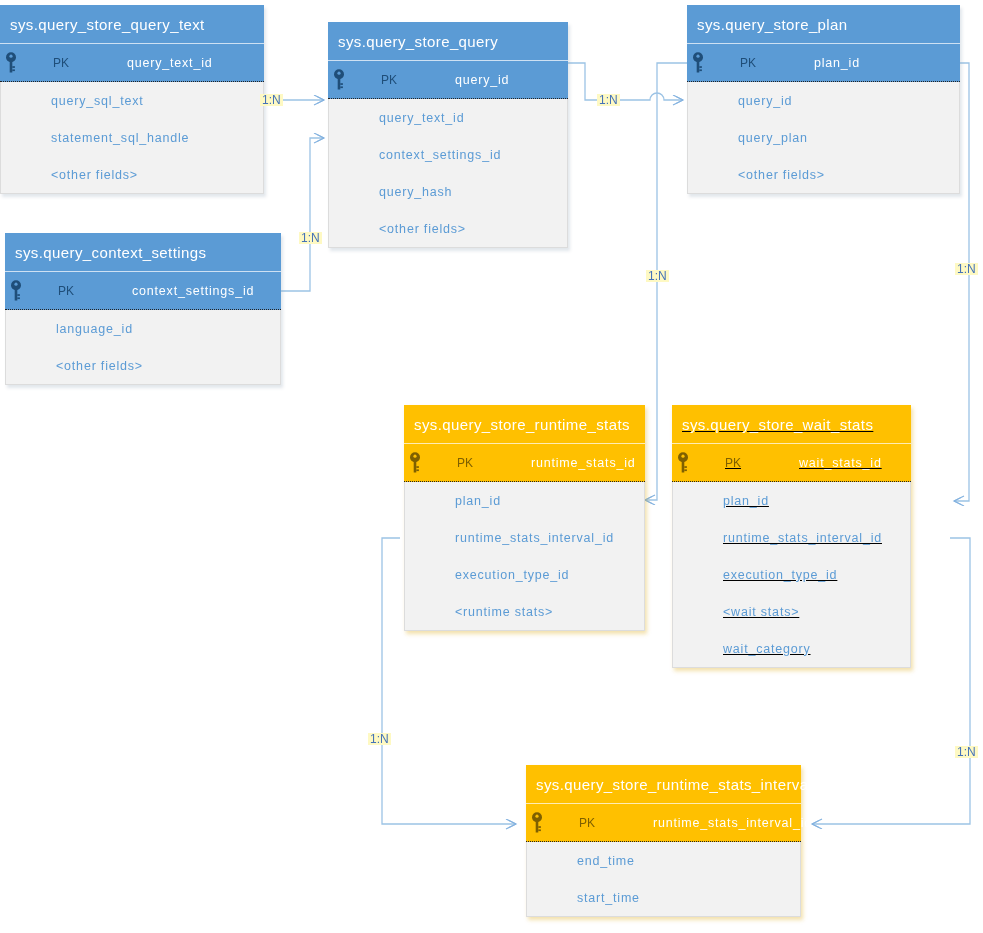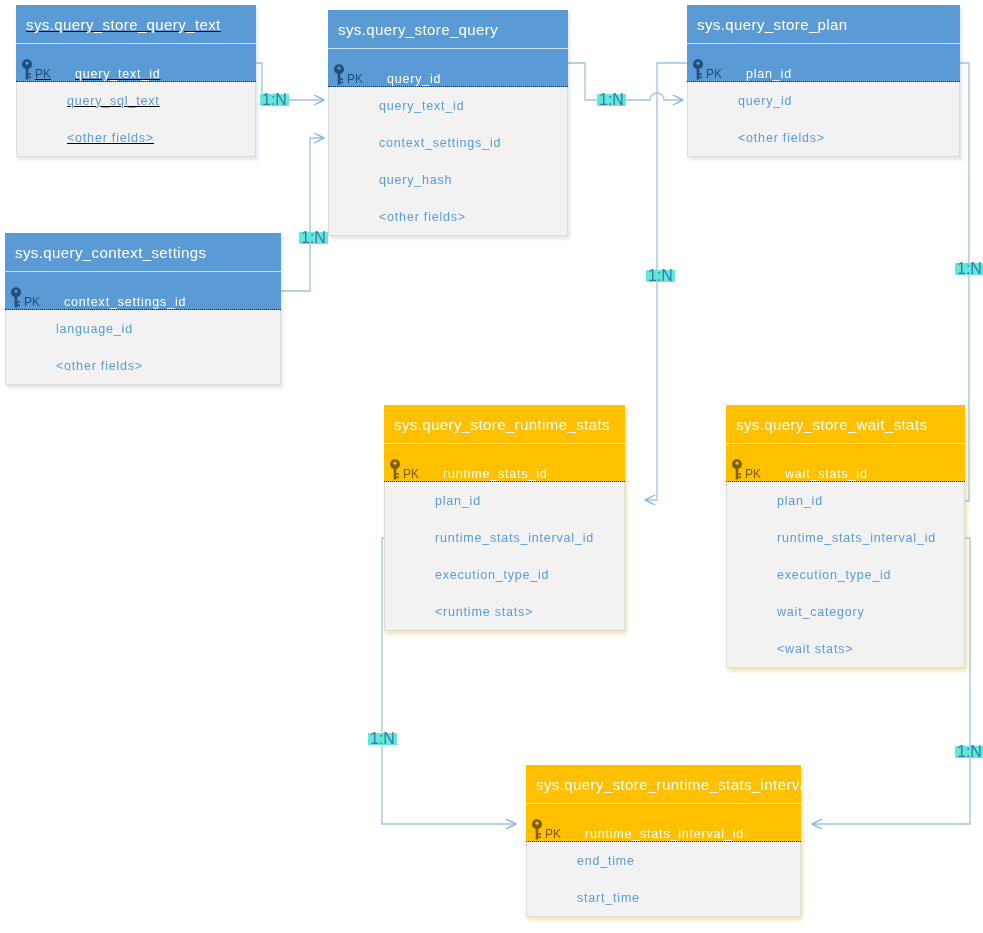--- a/index.html
+++ b/index.html
@@ -11,47 +11,47 @@
   .entity{position:absolute;z-index:2;box-sizing:border-box;
           box-shadow:2px 3px 3px rgba(140,160,180,0.25);}
   .entity.orange{box-shadow:2px 3px 4px rgba(220,170,20,0.35);}
 
   .e-header{height:39px;box-sizing:border-box;display:flex;align-items:center;
             padding-left:10px;color:#ffffff;font-size:15px;letter-spacing:0.4px;
             border-bottom:1px solid rgba(255,255,255,0.7);}
   .blue  .e-header,.blue  .e-pk{background:var(--blue,#5B9BD5);}
   .orange .e-header,.orange .e-pk{background:var(--orange,#FFC000);}
 
-  .e-pk{height:38px;box-sizing:border-box;display:flex;align-items:flex-end;
-        border-bottom:1px dotted #222222;}
+  .e-pk{height:38px;box-sizing:border-box;display:flex;align-items:center;
+        border-bottom:1px dotted #222222;gap:34px;}
   .key-icon{width:13px;height:22px;margin-left:5px;flex:0 0 auto;display:block;}
   .blue  .key-icon{color:#1F4E79;}
   .orange .key-icon{color:#7F6000;}
   .blue  .key-hole{fill:#5B9BD5;}
   .orange .key-hole{fill:#FFC000;}
   .pk-tag{font-size:12px;margin-left:1px;}
   .blue  .pk-tag{color:#1F4E79;}
   .orange .pk-tag{color:#7F6000;}
   .pk-name{color:#ffffff;font-size:12.5px;letter-spacing:0.8px;margin-left:24px;}
 
   .e-body{background:#F2F2F2;border:1px solid #DCDCDC;border-top:none;box-sizing:border-box;}
   .field-row{height:37px;display:flex;align-items:center;padding-left:50px;box-sizing:border-box;}
   .field-row span{color:var(--fieldtext,#5B9BD5);font-size:12.5px;letter-spacing:0.8px;}
 
   
-  #t1{left:16px;  top:5px;  width:240px;text-decoration:underline;}
-  #t2{left:328px;top:10px;  width:240px;}
+  #t1{left:0;  top:5px;  width:264px;}
+  #t2{left:328px;top:22px;  width:240px;}
   #t3{left:687px;top:5px;  width:273px;}
   #t4{left:5px;  top:233px;width:276px;}
-  #t5{left:384px;top:405px;width:241px;}
-  #t6{left:726px;top:405px;width:239px;}
+  #t5{left:404px;top:405px;width:241px;}
+  #t6{left:672px;top:405px;width:239px;text-decoration:underline;}
   #t7{left:526px;top:765px;width:275px;}
 
-  .card-label{position:absolute;z-index:3;font-size:16px;color:#4472B8;
-              background:#5eead4;padding:0 2px;line-height:12px;}
+  .card-label{position:absolute;z-index:3;font-size:12px;color:#4472B8;
+              background:#fef9c3;padding:0 2px;line-height:12px;}
   #L1{left:260px;top:94px;}
   #L2{left:299px;top:232px;}
   #L3{left:597px;top:94px;}
   #L4{left:646px;top:270px;}
   #L5{left:955px;top:263px;}
   #L6{left:955px;top:746px;}
   #L7{left:368px;top:733px;}
 </style>
 </head>
 <body>
@@ -95,20 +95,23 @@
         <rect x="7.3" y="17.4" width="2.6" height="1.7" fill="currentColor"></rect>
       </svg>
       <span class="pk-tag">PK</span>
       <span class="pk-name">query_text_id</span>
     </div>
     <div class="e-body">
         <div class="field-row">
           <span>query_sql_text</span>
         </div>
         <div class="field-row">
+          <span>statement_sql_handle</span>
+        </div>
+        <div class="field-row">
           <span>&lt;other fields&gt;</span>
         </div>
       </div>
   </div>
 
   <div class="entity blue" id="t2">
     <div class="e-header">sys.query_store_query</div>
     <div class="e-pk">
       <svg class="key-icon" viewBox="0 0 13 22">
         <circle cx="6" cy="5.2" r="5" fill="currentColor"></circle>
@@ -147,20 +150,23 @@
         <rect x="7.3" y="17.4" width="2.6" height="1.7" fill="currentColor"></rect>
       </svg>
       <span class="pk-tag">PK</span>
       <span class="pk-name">plan_id</span>
     </div>
     <div class="e-body">
         <div class="field-row">
           <span>query_id</span>
         </div>
         <div class="field-row">
+          <span>query_plan</span>
+        </div>
+        <div class="field-row">
           <span>&lt;other fields&gt;</span>
         </div>
       </div>
   </div>
 
   <div class="entity blue" id="t4">
     <div class="e-header">sys.query_context_settings</div>
     <div class="e-pk">
       <svg class="key-icon" viewBox="0 0 13 22">
         <circle cx="6" cy="5.2" r="5" fill="currentColor"></circle>
@@ -228,24 +234,24 @@
         <div class="field-row">
           <span>plan_id</span>
         </div>
         <div class="field-row">
           <span>runtime_stats_interval_id</span>
         </div>
         <div class="field-row">
           <span>execution_type_id</span>
         </div>
         <div class="field-row">
+          <span>&lt;wait stats&gt;</span>
+        </div>
+        <div class="field-row">
           <span>wait_category</span>
-        </div>
-        <div class="field-row">
-          <span>&lt;wait stats&gt;</span>
         </div>
       </div>
   </div>
 
   <div class="entity orange" id="t7">
     <div class="e-header">sys.query_store_runtime_stats_interval</div>
     <div class="e-pk">
       <svg class="key-icon" viewBox="0 0 13 22">
         <circle cx="6" cy="5.2" r="5" fill="currentColor"></circle>
         <circle class="key-hole" cx="6" cy="4.2" r="1.6"></circle>

